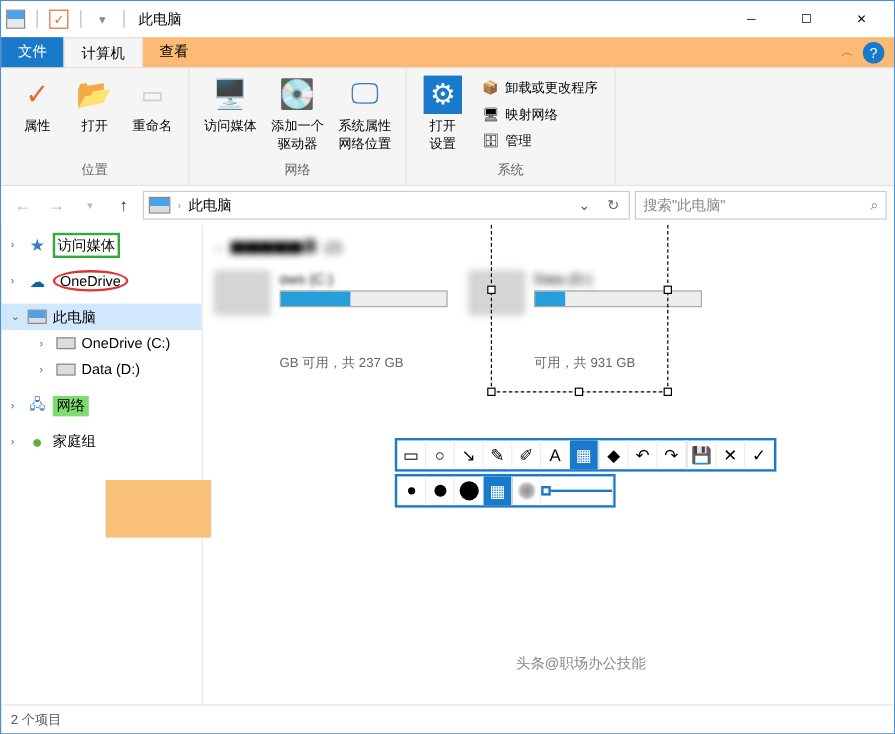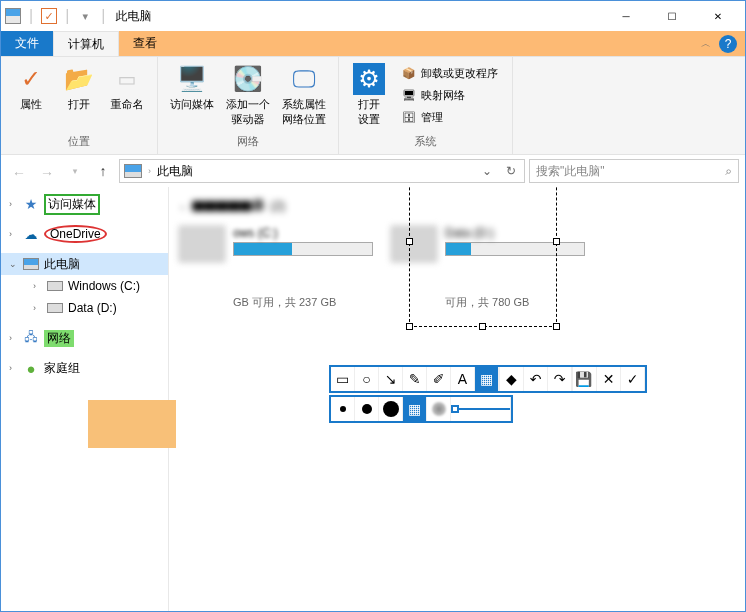--- a/index.html
+++ b/index.html
@@ -218,21 +218,21 @@
         <span class="tree-icon">
             <span class="pc-tree-icon"></span>
           </span>
         <span class="tree-label">此电脑</span>
       </div>
       <div class="tree-item indent">
         <span class="tree-arrow">›</span>
         <span class="tree-icon">
             <span class="drive-icon"></span>
           </span>
-        <span class="tree-label">Windows (C:)</span>
+        <span class="tree-label">OneDrive (C:)</span>
       </div>
       <div class="tree-item indent">
         <span class="tree-arrow">›</span>
         <span class="tree-icon">
             <span class="drive-icon"></span>
           </span>
         <span class="tree-label">Data (D:)</span>
       </div>
       <div style="height:8px"></div>
       <div class="tree-item">
@@ -265,21 +265,21 @@
             <div class="drive-free">GB 可用，共 237 GB</div>
           </div>
         </div>
         <div class="drive-item">
           <div class="drive-big-icon blur"></div>
           <div class="drive-info">
             <div class="drive-name blur">Data (D:)</div>
             <div class="drive-bar">
                 <div class="drive-bar-fill" style="width:18%"></div>
               </div>
-            <div class="drive-free">可用，共 780 GB</div>
+            <div class="drive-free">可用，共 931 GB</div>
           </div>
         </div>
       </div>
 
       <div class="selection-marquee">
 
         <div class="marquee-handle" style="left:-4px;top:calc(50% - 4px)"></div>
         <div class="marquee-handle" style="right:-4px;top:calc(50% - 4px)"></div>
         <div class="marquee-handle" style="left:-4px;bottom:-4px"></div>
         <div class="marquee-handle" style="left:calc(50% - 4px);bottom:-4px"></div>
@@ -320,15 +320,19 @@
             </div>
           <div class="anno-btn" style="width:60px;justify-content:flex-start;gap:0">
             <span style="width:8px;height:8px;border:2px solid #1979ca"></span>
             <span style="flex:1;height:2px;background:#1979ca"></span>
           </div>
         </div>
       </div>
     </div>
   </div>
 
+  <div class="statusbar">
+    <span>2 个项目</span>
+  </div>
 
   <div class="orange-block"></div>
+  <div style="position:absolute;bottom:50px;left:430px;font-size:12px;color:#888">头条@职场办公技能</div>
 </div>
 
 </body></html>

